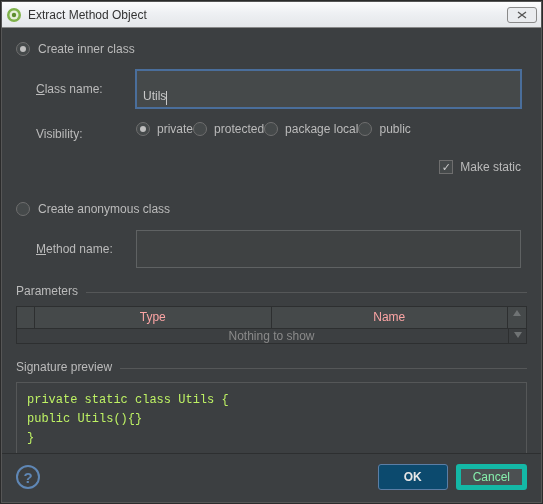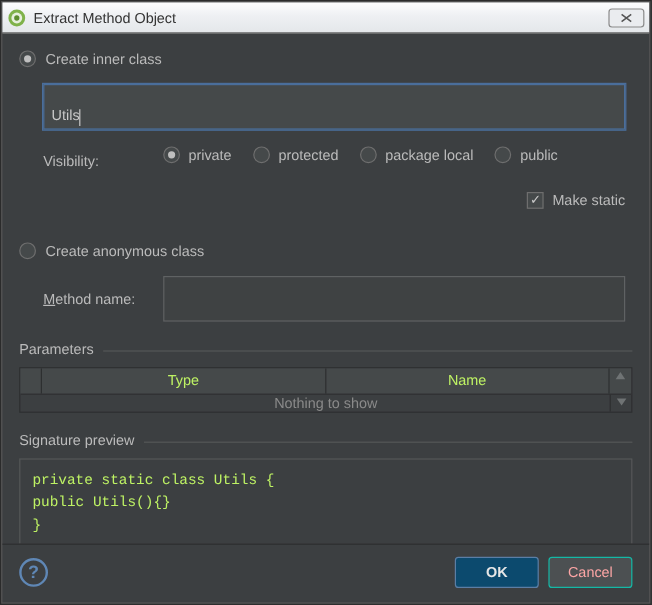--- a/index.html
+++ b/index.html
@@ -81,21 +81,21 @@
     height: 24px;
     padding: 18px 6px;
     font-size: 12px;
     font-family: inherit;
   }
   .text-input.focus {
     border: 1px solid #4a6e9b;
     box-shadow: 0 0 0 1px #4a6e9b;
   }
   .text-input.disabled { background: #3f4243; color: #777; }
-  .radio-group { display: flex; gap: 18px; margin-bottom: 10px; }
+  .radio-group { display: flex; margin-bottom: 10px; }
   .radio-item { display: flex; align-items: center; gap: 7px; }
   .checkbox-row { display: flex; justify-content: flex-end; margin-bottom: 28px; }
   .checkbox {
     width: 14px; height: 14px;
     border: 1px solid #6e6e6e;
     background: #45494a;
     display: inline-flex; align-items: center; justify-content: center;
     margin-right: 7px;
     color: #c9c9c9;
     font-size: 11px;
@@ -113,21 +113,21 @@
     border: 1px solid #2d2f30;
     background: #3c3f41;
     height: 64px;
     display: flex; flex-direction: column;
     margin-bottom: 14px;
   }
   .thead { display: flex; background: #45494a; border-bottom: 1px solid #2d2f30; height: 22px; }
   .th {
     flex: 1; text-align: center; line-height: 21px;
     border-right: 1px solid #2d2f30;
-    color: #bef264;
+    color: #fca5a5;
   }
   .th.narrow { flex: 0 0 18px; }
   .th.narrow.last { border-right: none; }
   .arrow-btn svg { display: block; margin: auto; }
   .tbody {
     flex: 1; display: flex; align-items: center; justify-content: center;
     color: #8a8a8a;
     position: relative;
   }
   .arrow-col {
@@ -156,22 +156,22 @@
     border: 2px solid #5f87b5;
     color: #5f87b5;
     display: flex; align-items: center; justify-content: center;
     font-weight: bold; font-size: 15px;
     cursor: default;
   }
   .footer .spacer { flex: 1; }
   .btn {
     min-width: 70px; height: 26px;
     background: #4c5052;
-    border: 1px solid #14b8a6;
-    color: #fca5a5;
+    border: 5px solid #14b8a6;
+    color: #86efac;
     margin-left: 8px;
     display: flex; align-items: center; justify-content: center;
     border-radius: 3px;
     cursor: default;
     padding: 0 12px;
   }
   .btn.primary {
     border: 1px solid #5b7ea5;
     background: #0c4a6e;
     color: #e6e6e6;
@@ -211,20 +211,21 @@
   </div>
 
   <div class="body">
     <div class="radio-row">
       <span class="radio selected"></span>
       <span>Create inner class</span>
     </div>
 
     <div class="indent">
       <div class="form-row">
+        <span class="form-label"><span class="ul">C</span><span>lass name:</span></span>
         <div class="text-input focus">
           <span class="caret">Utils</span>
         </div>
       </div>
 
       <div class="form-row">
         <span class="form-label">Visibility:</span>
         <div class="radio-group">
           <div class="radio-item">
             <span class="radio selected"></span>

